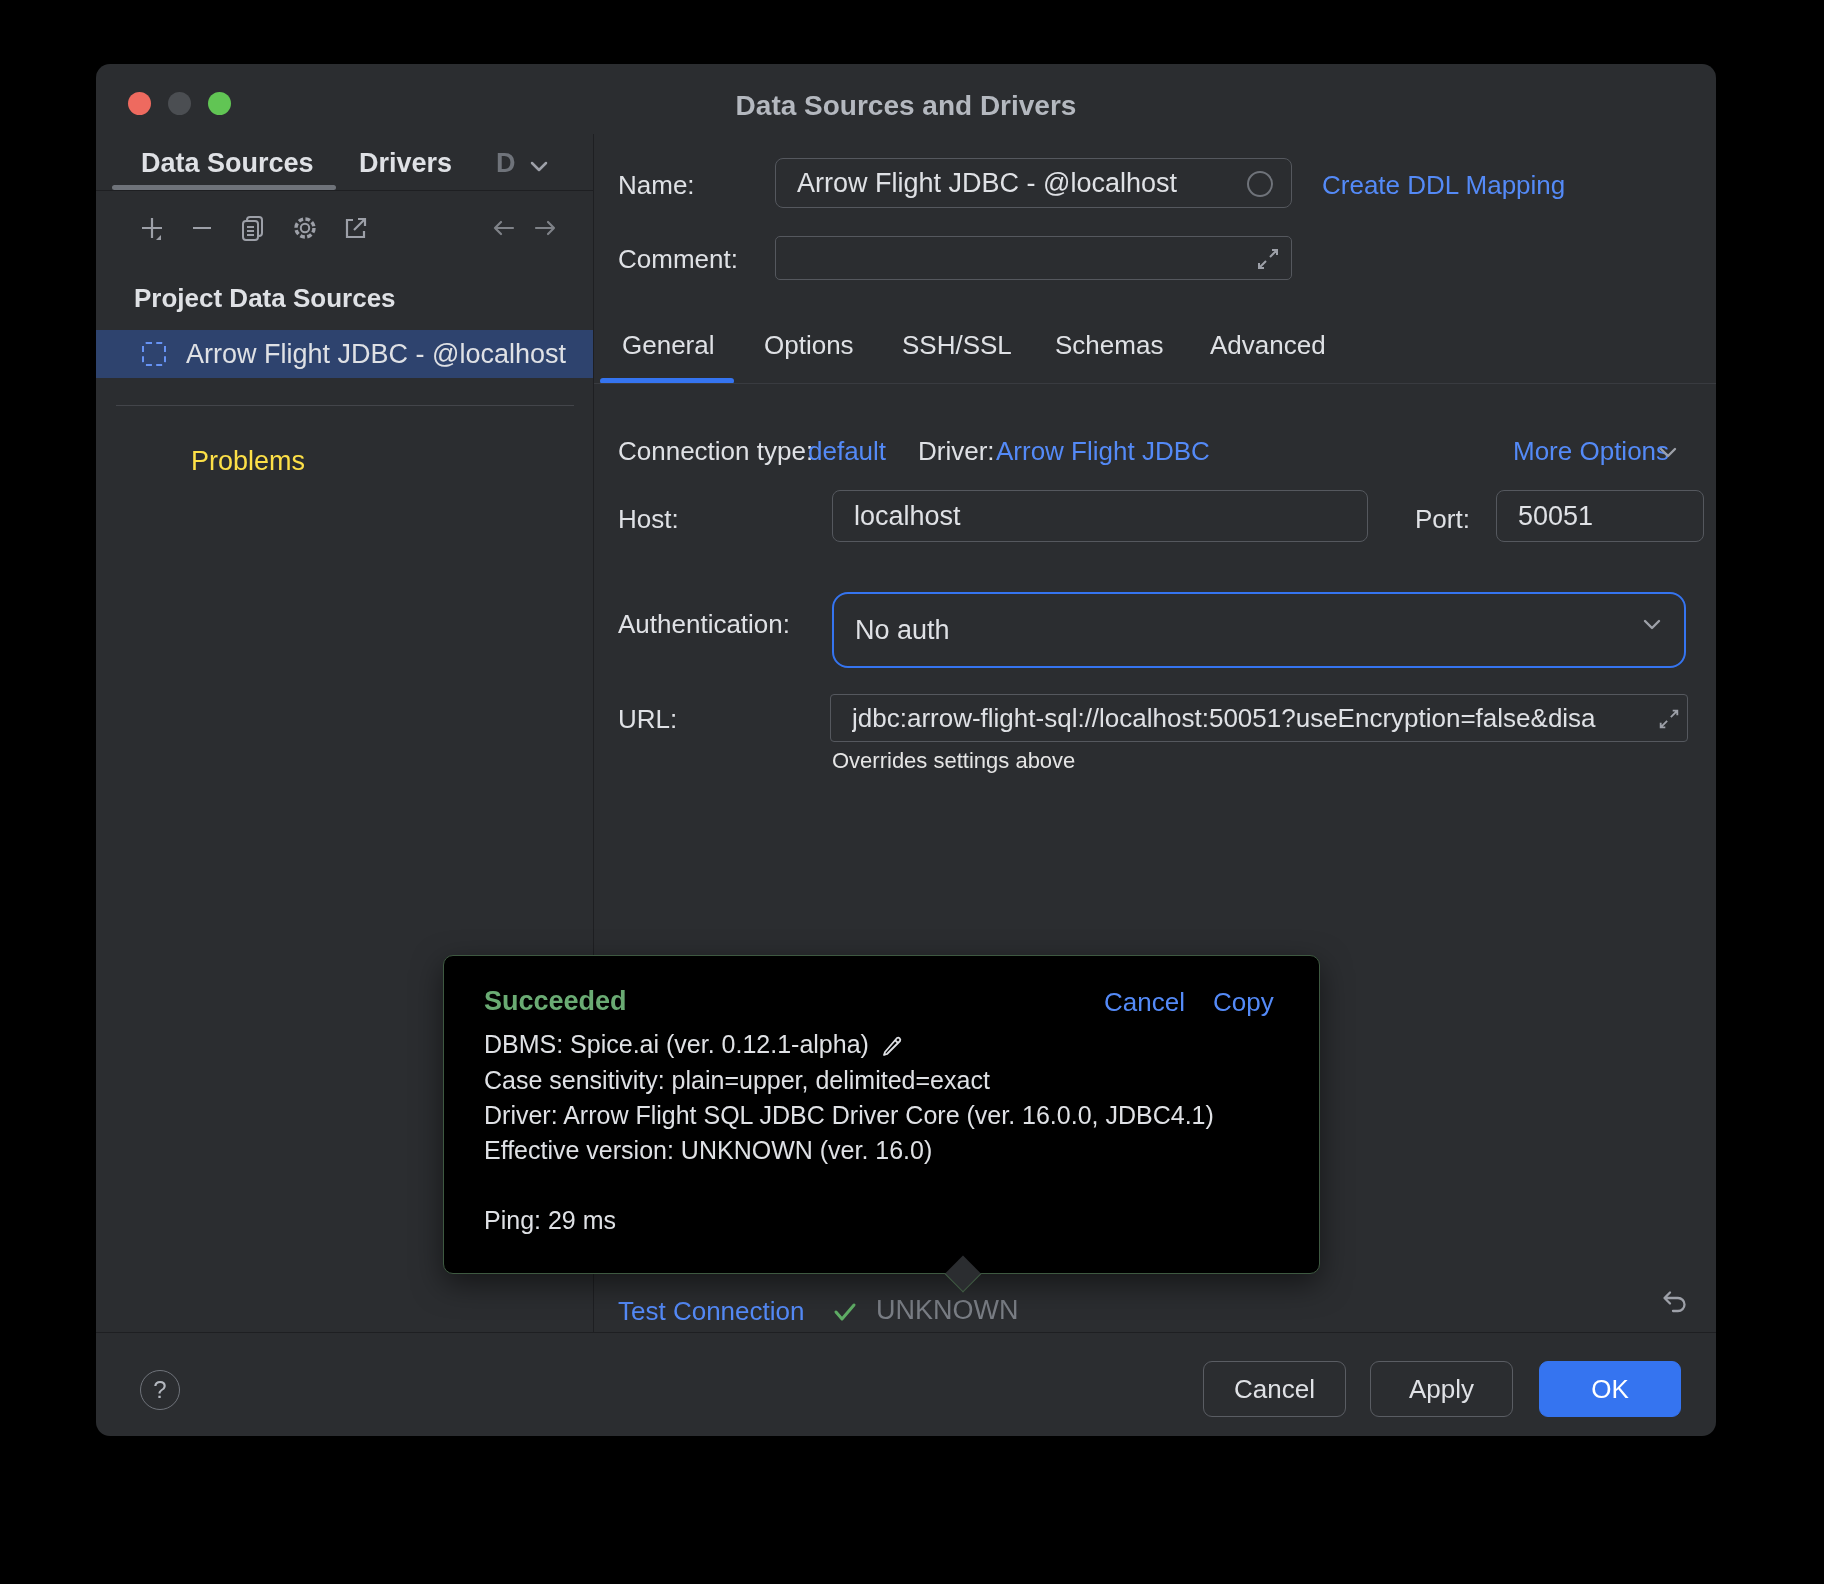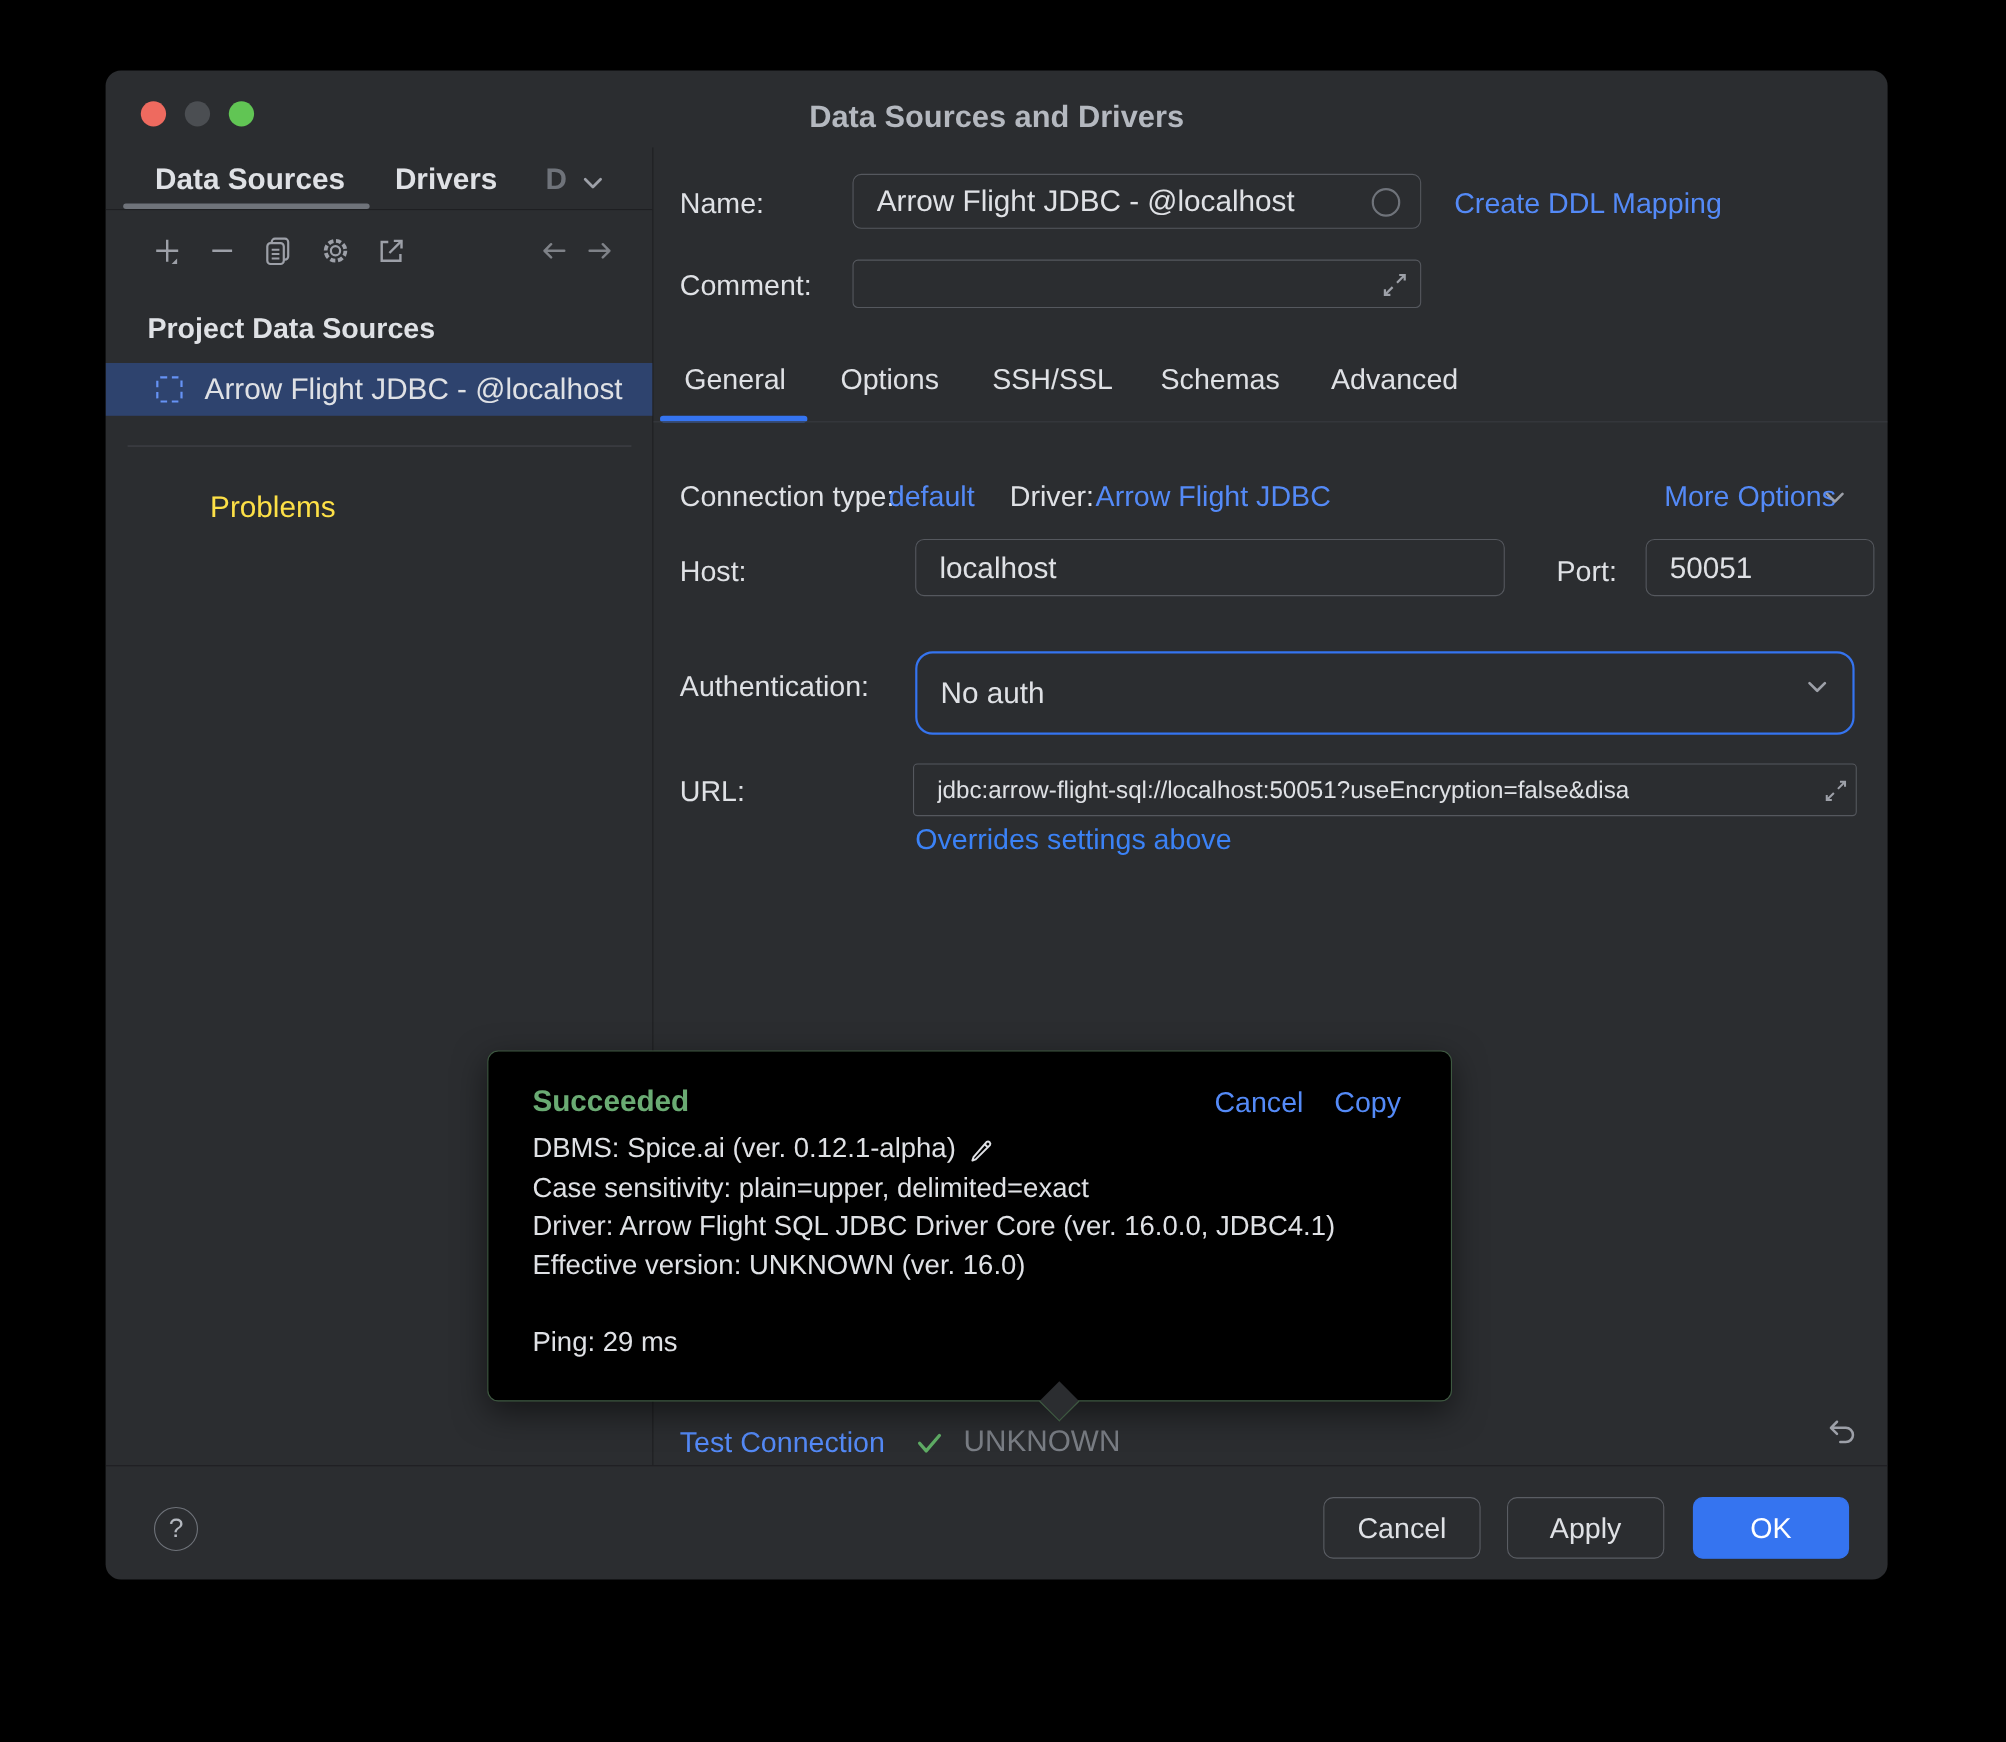--- a/index.html
+++ b/index.html
@@ -33,21 +33,21 @@
   
   .flabel{position:absolute;font-size:26px;color:#dfe1e5;}
   .field{position:absolute;box-sizing:border-box;border:1.5px solid #55585e;border-radius:8px;
     background:#2b2d30;display:flex;align-items:center;color:#dfe1e5;font-size:27px;}
   .field .txt{margin-left:21px;white-space:nowrap;overflow:hidden;}
   .link{color:#548af7;font-size:26px;cursor:pointer;}
   
   .ftab{position:absolute;top:266px;font-size:26px;color:#dfe1e5;}
   #ftab-underline{position:absolute;left:504px;top:314px;width:134px;height:6px;border-radius:3px;background:#3574f0;}
   #ftab-border{position:absolute;left:498px;top:319px;width:1122px;height:1px;background:#393b40;}
-  .hint{position:absolute;font-size:26px;color:#3b82f6;}
+  .hint{position:absolute;font-size:22px;color:#e5e5e5;}
   
   #popup{position:absolute;left:347px;top:891px;width:875px;height:317px;background:#000000;
     border:1px solid #3e5941;border-radius:10px;box-shadow:0 10px 30px rgba(0,0,0,.5);z-index:5;}
   #popup .status{position:absolute;left:40px;top:30px;font-size:27px;font-weight:bold;color:#6aab73;}
   #popup .plink{position:absolute;top:31px;font-size:26px;color:#548af7;}
   .pline{position:absolute;left:40px;font-size:25px;color:#dfe1e5;white-space:nowrap;display:flex;align-items:center;}
   #popup-arrow{position:absolute;left:506px;bottom:-14px;width:25px;height:25px;background:#2b2d30;
     transform:rotate(45deg);border-right:1px solid #3e5941;border-bottom:1px solid #3e5941;}
   
   #footer-sep{position:absolute;left:0;top:1268px;width:1620px;height:1px;background:#1e1f22;}
@@ -182,21 +182,21 @@
   <div class="flabel" style="left:522px;top:545px">Authentication:</div>
   <div class="field" style="left:736px;top:528px;width:854px;height:76px;border:2.5px solid #3574f0;border-radius:16px">
     <div class="txt">No auth</div>
     <svg class="abs" style="right:20px;top:22px" width="24" height="18" viewBox="0 0 24 18">
         <polyline points="5,5 12,12 19,5" fill="none" stroke="#9da0a8" stroke-width="2.4" stroke-linecap="round" stroke-linejoin="round"></polyline>
       </svg>
   </div>
 
   <div class="flabel" style="left:522px;top:640px">URL:</div>
   <div class="field" style="left:734px;top:630px;width:858px;height:48px;border-radius:4px;border-width:1px">
-    <div class="txt" style="margin-right:26px;font-size:22px">jdbc:arrow-flight-sql://localhost:50051?useEncryption=false&amp;disa</div>
+    <div class="txt" style="margin-right:26px;font-size:26px">jdbc:arrow-flight-sql://localhost:50051?useEncryption=false&amp;disa</div>
     <svg class="abs" style="right:6px;top:12px" width="24" height="24" viewBox="0 0 26 26">
         <path d="M15 11 L22 4 M17 4 H22 V9 M11 15 L4 22 M4 17 V22 H9" fill="none" stroke="#9da0a8" stroke-width="2"></path>
       </svg>
   </div>
   <div class="hint" style="left:736px;top:684px">Overrides settings above</div>
 
   <div id="popup">
     <div class="status">Succeeded</div>
     <div class="plink" style="left:660px">Cancel</div>
     <div class="plink" style="left:769px">Copy</div>

